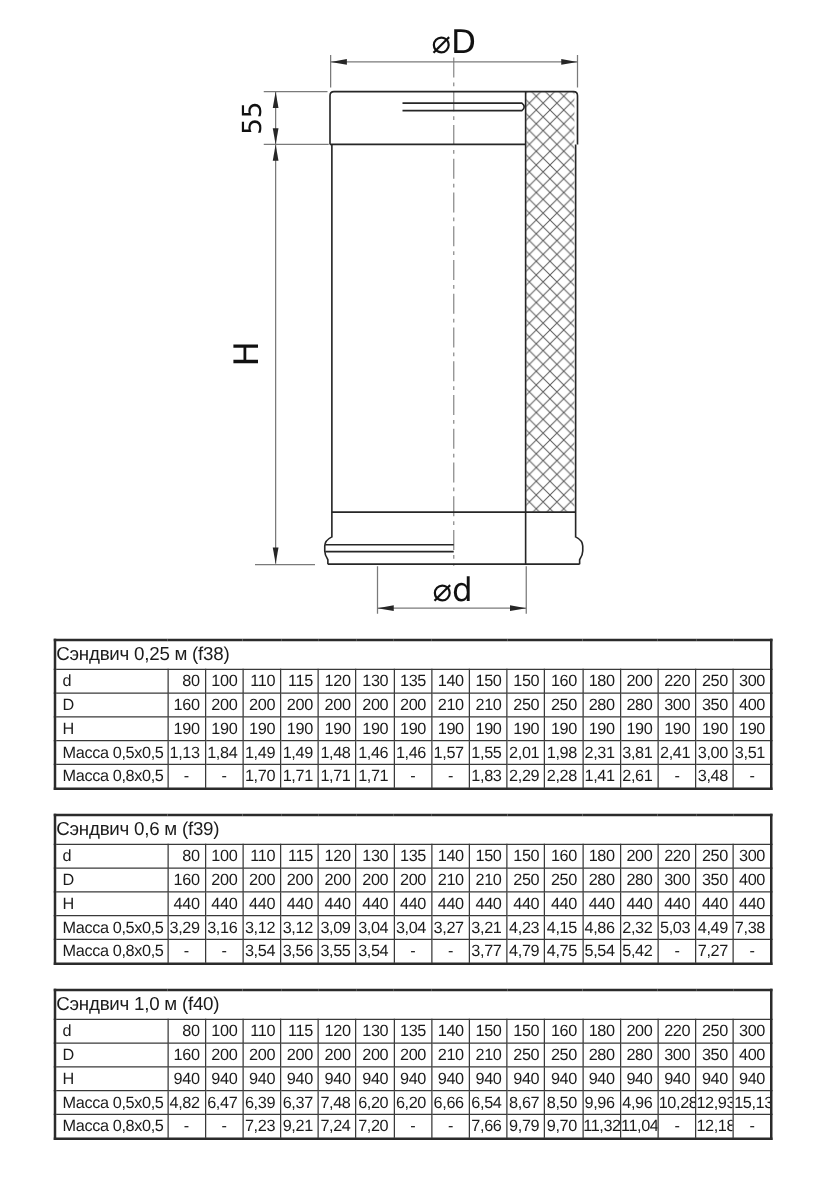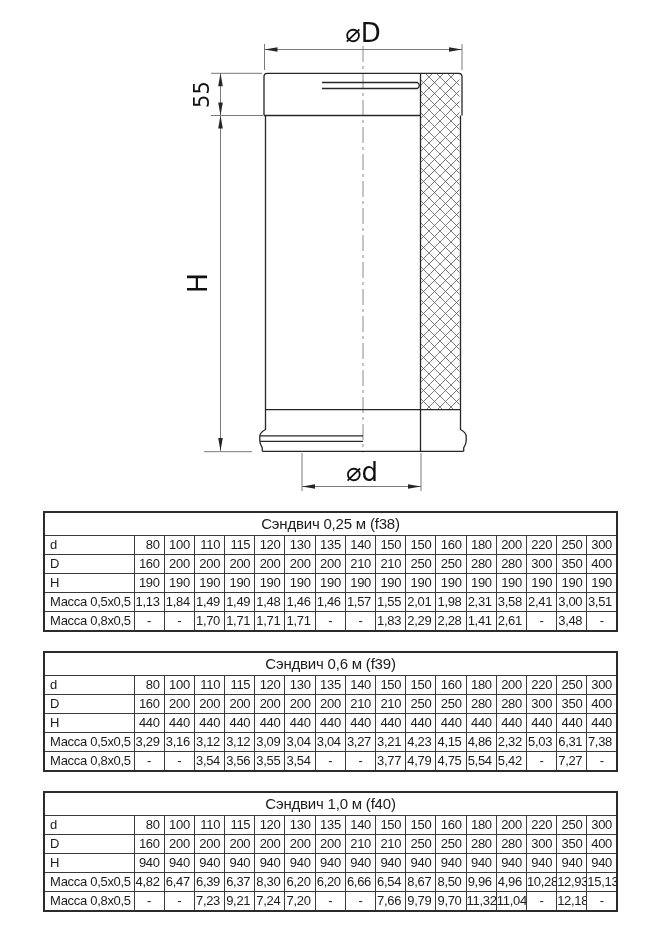--- a/index.html
+++ b/index.html
@@ -13,21 +13,21 @@
     border-collapse:collapse; table-layout:fixed; width:575px;
     border:2px solid #2b2b2b; margin-top:19px;
   }
   table.dim-table:first-child { margin-top:5px; }
   table.dim-table td {
     border:1px solid #3a3a3a; height:18px; padding:0 4px 0 0;
     font-size:13px; letter-spacing:-0.3px; text-align:right;
     white-space:nowrap; overflow:hidden; line-height:18px; color:#1b1b1b;
   }
   table.dim-table td.title-cell {
-    height:22px; text-align:center; font-size:15px; letter-spacing:-0.2px;
+    height:22px; text-align:left; font-size:15px; letter-spacing:-0.2px;
     padding:0; line-height:22px;
   }
   table.dim-table td.rowlabel { text-align:left; padding:0 2px 0 5px; letter-spacing:-0.3px; }
   table.dim-table td.dash { text-align:center; padding:0; }
   col.labelcol { width:90px; }
 </style>
 </head>
 <body>
 
 <div class="drawing-wrap">
@@ -163,21 +163,21 @@
           <td>1,49</td>
           <td>1,49</td>
           <td>1,48</td>
           <td>1,46</td>
           <td>1,46</td>
           <td>1,57</td>
           <td>1,55</td>
           <td>2,01</td>
           <td>1,98</td>
           <td>2,31</td>
-          <td>3,58</td>
+          <td>3,81</td>
           <td>2,41</td>
           <td>3,00</td>
           <td>3,51</td>
         </tr>
         <tr>
           <td class="rowlabel">Масса 0,8x0,5</td>
           <td class="dash">-</td>
           <td class="dash">-</td>
           <td>1,70</td>
           <td>1,71</td>
@@ -274,21 +274,21 @@
           <td>3,09</td>
           <td>3,04</td>
           <td>3,04</td>
           <td>3,27</td>
           <td>3,21</td>
           <td>4,23</td>
           <td>4,15</td>
           <td>4,86</td>
           <td>2,32</td>
           <td>5,03</td>
-          <td>6,31</td>
+          <td>4,49</td>
           <td>7,38</td>
         </tr>
         <tr>
           <td class="rowlabel">Масса 0,8x0,5</td>
           <td class="dash">-</td>
           <td class="dash">-</td>
           <td>3,54</td>
           <td>3,56</td>
           <td>3,55</td>
           <td>3,54</td>
@@ -373,21 +373,21 @@
           <td>940</td>
           <td>940</td>
           <td>940</td>
         </tr>
         <tr>
           <td class="rowlabel">Масса 0,5x0,5</td>
           <td>4,82</td>
           <td>6,47</td>
           <td>6,39</td>
           <td>6,37</td>
-          <td>8,30</td>
+          <td>7,48</td>
           <td>6,20</td>
           <td>6,20</td>
           <td>6,66</td>
           <td>6,54</td>
           <td>8,67</td>
           <td>8,50</td>
           <td>9,96</td>
           <td>4,96</td>
           <td>10,28</td>
           <td>12,93</td>

